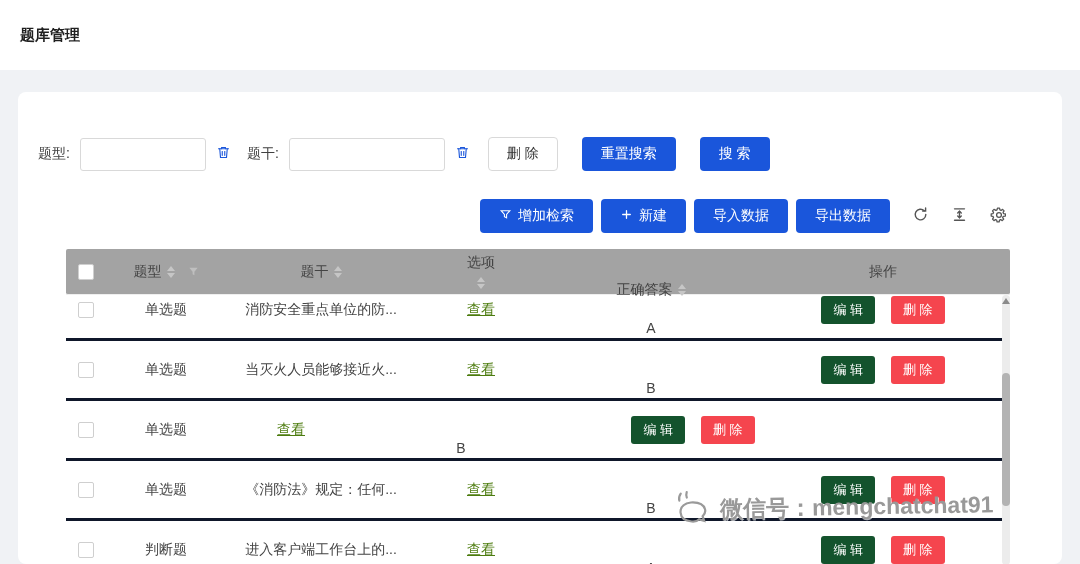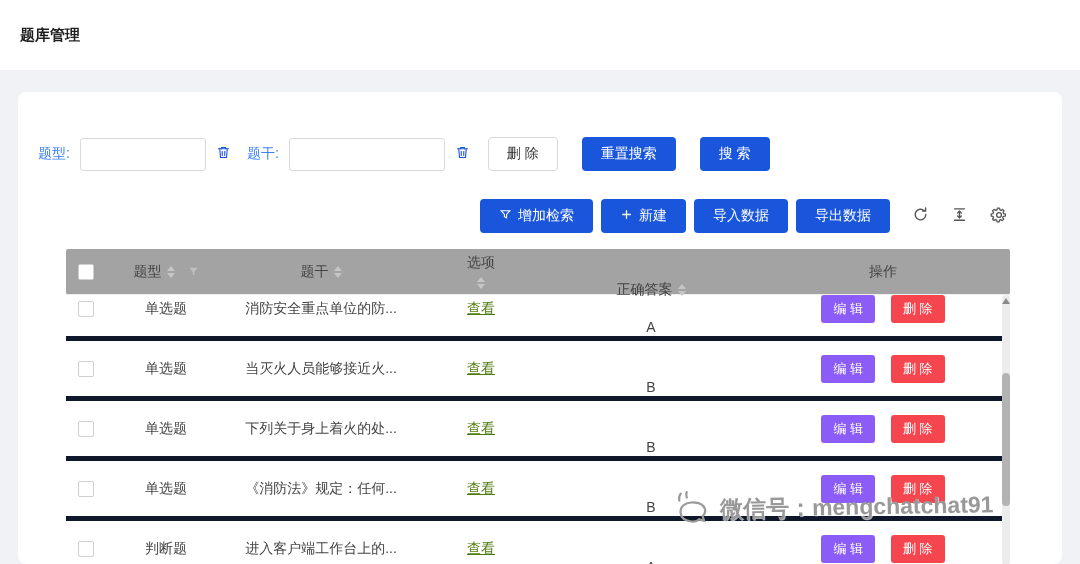--- a/index.html
+++ b/index.html
@@ -14,21 +14,21 @@
   .topbar { height: 70px; background: #fff; display: flex; align-items: center; padding: 0 20px; }
   .page-title { font-size: 15px; font-weight: bold; color: #1f1f1f; }
 
   .card {
     background: #fff; margin: 22px 18px 0; border-radius: 8px;
     height: 472px; position: relative; overflow: hidden;
   }
 
   
   .filter-row { display: flex; align-items: center; margin-top: 45px; padding-left: 20px; height: 34px; }
-  .filter-label { color: #3b82f6; margin-right: 10px; white-space: nowrap; }
+  .filter-label { color: #404040; margin-right: 10px; white-space: nowrap; }
   .txt-input {
     width: 126px; height: 33px; border: 1px solid #d9d9d9; border-radius: 3px;
     padding: 0 8px; font-size: 14px; outline: none; background: #fff;
   }
   .txt-input.wide { width: 156px; }
   .icon-btn { background: none; border: none; cursor: pointer; display: flex; align-items: center; }
   .trash-btn { margin: 0 16px 0 10px; }
   .btn {
     height: 34px; border-radius: 4px; border: 1px solid transparent; cursor: pointer;
     font-size: 14px; padding: 0 18px; display: inline-flex; align-items: center; gap: 6px;
@@ -56,29 +56,29 @@
   .col-ans   { width: 210px; margin-top: 36px; }
   .col-op    { width: 254px; }
 
   .sorter { display: inline-flex; flex-direction: column; gap: 2px; cursor: pointer; }
   .caret { width: 0; height: 0; border-left: 4px solid transparent; border-right: 4px solid transparent; }
   .caret.up   { border-bottom: 5px solid #c6c6c6; }
   .caret.down { border-top: 5px solid #c6c6c6; }
 
   .tbody { height: 270px; overflow: hidden; position: relative; }
   .rows { margin-top: -14px; }
-  .row { display: flex; align-items: center; height: 60px; border-bottom: 5px solid #0f172a; color: #444; }
+  .row { display: flex; align-items: center; height: 60px; border-bottom: 3px solid #0f172a; color: #444; }
 
   .checkbox {
     width: 16px; height: 16px; border: 1px solid #cfcfcf; border-radius: 2px;
     background: #fff; display: inline-block; cursor: pointer;
   }
   .view-link { color: #4d7c0f; text-decoration: underline; cursor: pointer; }
   .btn-mini { height: 28px; padding: 0 12px; font-size: 13px; border: none; border-radius: 3px; color: #fff; cursor: pointer; white-space: nowrap; }
-  .btn-mini.edit { background: #8b5cf6; margin-right: 16px; }
+  .btn-mini.edit { background: #14532d; margin-right: 16px; }
   .btn-mini.del  { background: #f5454e; }
 
   
   .vscroll { position: absolute; right: 0; top: 0; bottom: 0; width: 8px; background: #ececec; border-radius: 4px; }
   .vscroll-arrow {
     width: 0; height: 0; margin: 3px auto 0;
     border-left: 4px solid transparent; border-right: 4px solid transparent;
     border-bottom: 6px solid #8a8a8a;
   }
   .vscroll-thumb { position: absolute; top: 78px; left: 0; width: 8px; height: 133px; background: #b3b3b3; border-radius: 4px; }
@@ -257,21 +257,20 @@
       <button class="btn-mini edit">编 辑</button>
       <button class="btn-mini del">删 除</button>
     </div>
   </div>
 
   <div class="row">
     <div class="cell col-check">
       <span class="checkbox"></span>
     </div>
     <div class="cell col-type">单选题</div>
-    <div class="cell col-stem">下列关于身上着火的处...</div>
     <div class="cell col-opt">
       <a class="view-link">查看</a>
     </div>
     <div class="cell col-ans">B</div>
     <div class="cell col-op">
       <button class="btn-mini edit">编 辑</button>
       <button class="btn-mini del">删 除</button>
     </div>
   </div>
 

